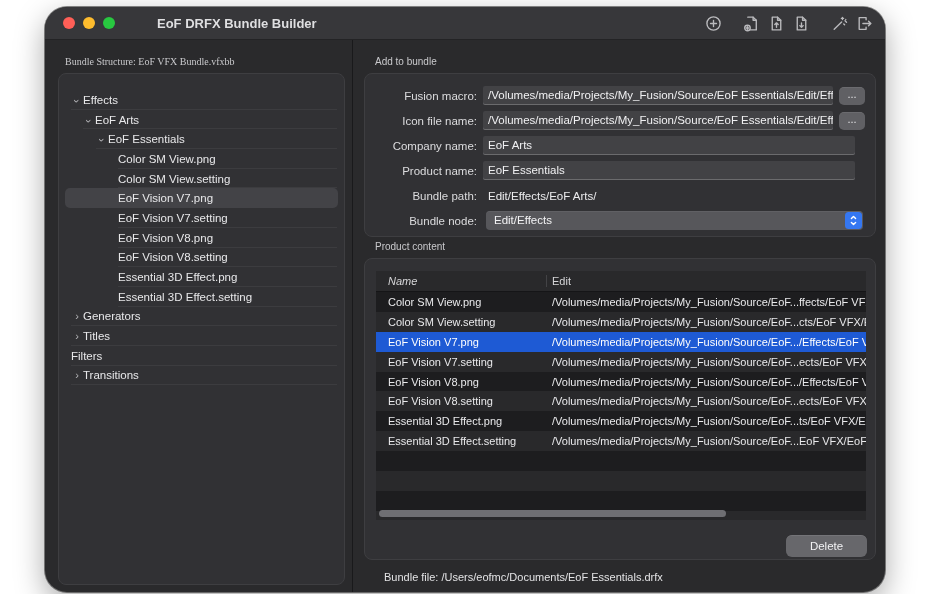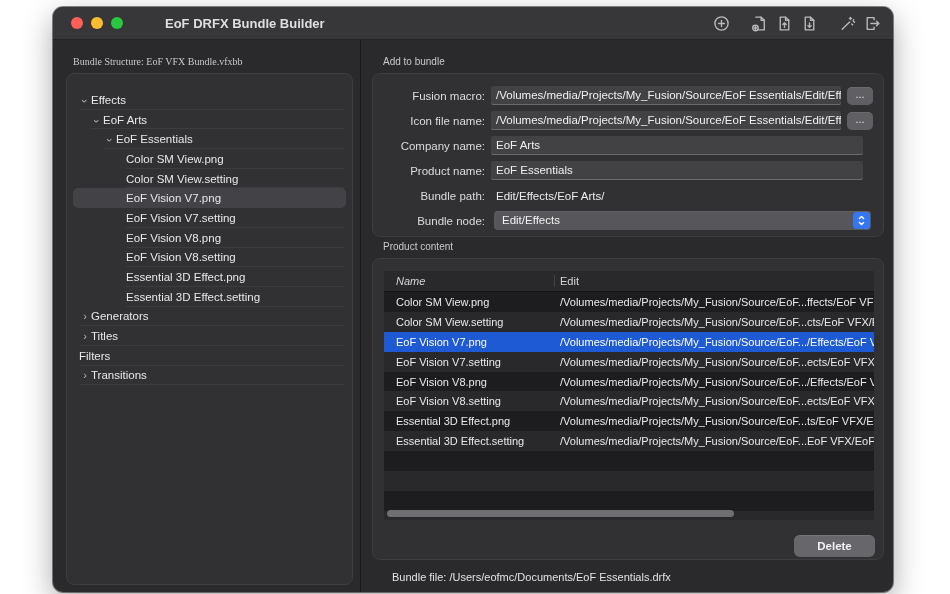--- a/index.html
+++ b/index.html
@@ -1,22 +1,21 @@
 <!DOCTYPE html>
 <html><head>
 <meta charset="utf-8">
 <style>
   * { margin:0; padding:0; box-sizing:border-box; }
   html,body { width:950px; height:594px; background:#ffffff; font-family:"Liberation Sans", sans-serif; overflow:hidden; }
 
   .window {
     position:absolute; left:45px; top:7px; width:840px; height:585px;
-    background:#2a2a2c; border-radius:10px; overflow:hidden;
+    background:#2a2a2c; border-radius:22px; overflow:hidden;
     box-shadow:0 10px 30px rgba(0,0,0,.35), 0 0 0 1px rgba(0,0,0,.45);
-    margin-left:8px;
   }
 
   
   .titlebar {
     position:absolute; left:0; top:0; right:0; height:33px;
     background:#37373a; border-bottom:1px solid #232325;
     display:flex; align-items:center; padding:0 12px;
   }
   .lights { display:flex; gap:8px; margin-left:6px; }
   .light { width:12px; height:12px; border-radius:50%; }
@@ -111,21 +110,20 @@
   .t-row .c-path { padding-left:6px; flex:1; overflow:hidden; }
   .h-scroll-thumb {
     position:absolute; left:3px; bottom:3px; width:347px; height:7px;
     background:#6f6f73; border-radius:3.5px; cursor:pointer;
   }
   .delete-btn {
     position:absolute; left:421px; top:276px; width:81px; height:22px;
     background:#67676b; border-radius:6px; color:#f2f2f4; font-size:11.5px;
     display:flex; align-items:center; justify-content:center; cursor:pointer;
     box-shadow:inset 0 0.5px 0 rgba(255,255,255,.18);
-    font-weight:bold;
   }
 
   .status-text { position:absolute; left:7px; top:531px; font-size:11px; color:#e3e3e5; white-space:nowrap;padding-left:24px; }
 </style>
 </head>
 <body>
 
 <div class="window">
 
   <div class="titlebar">

